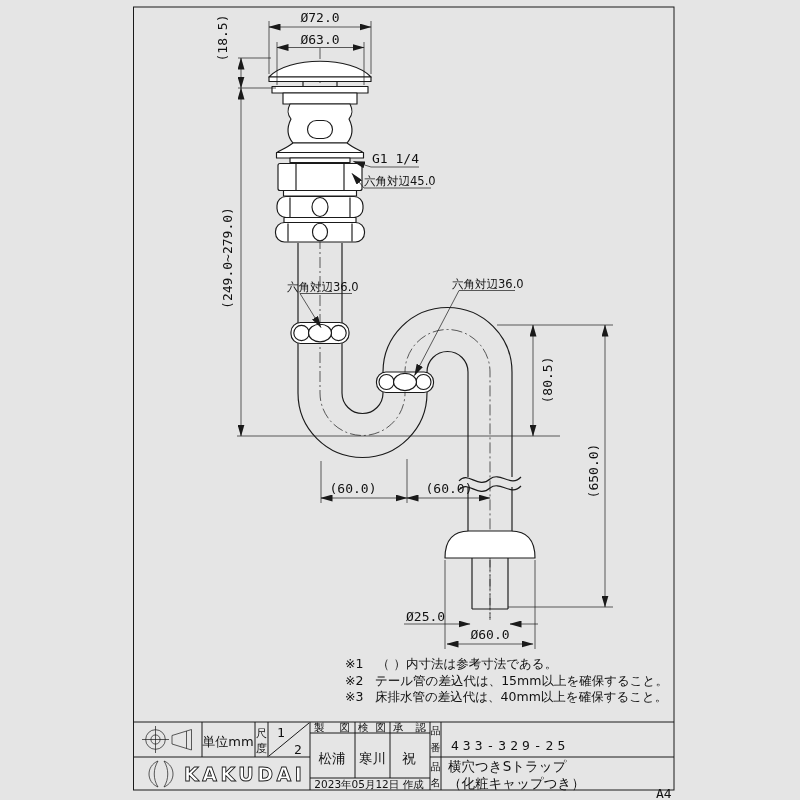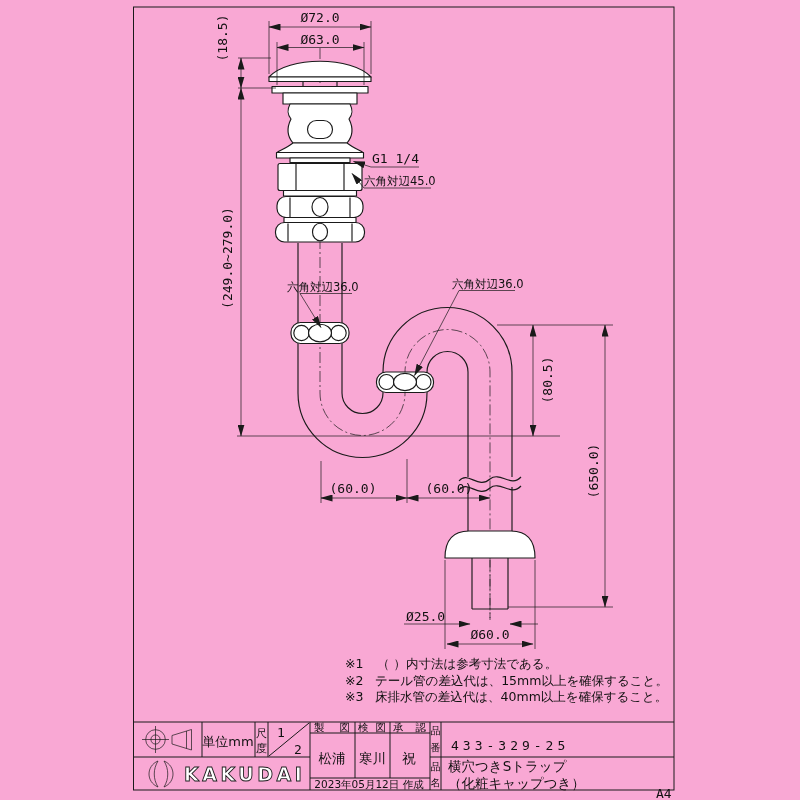--- a/index.html
+++ b/index.html
@@ -1,16 +1,16 @@
 <!DOCTYPE html>
 <html><head>
 <meta charset="utf-8">
 <style>
   html,body{margin:0;padding:0;background:#fff;}
-  #stage{position:relative;width:800px;height:800px;background:#f9a8d4;overflow:hidden;}
+  #stage{position:relative;width:800px;height:800px;background:#e5e5e5;overflow:hidden;}
   svg{position:absolute;left:0;top:0;}
   .ln{stroke:#1a1a1a;stroke-width:1.15;fill:none;stroke-linejoin:round;}
   .fw{stroke:#1a1a1a;stroke-width:1.15;fill:#fff;stroke-linejoin:round;}
   .dl{stroke:#1a1a1a;stroke-width:0.7;fill:none;}
   .cl{stroke:#1a1a1a;stroke-width:0.7;fill:none;stroke-dasharray:11 3 2 3;}
   .tb{stroke:#1a1a1a;stroke-width:1;fill:none;}
   .dt{font-family:"DejaVu Sans Mono","Liberation Mono",monospace;font-size:13px;fill:#111;}
   .jt{font-family:"DejaVu Sans","Liberation Sans",sans-serif;fill:#111;}
   .brand{font-family:"DejaVu Sans","Liberation Sans",sans-serif;font-weight:bold;
          fill:#fff;stroke:#1a1a1a;stroke-width:0.9;letter-spacing:3.5px;font-size:19px;}

